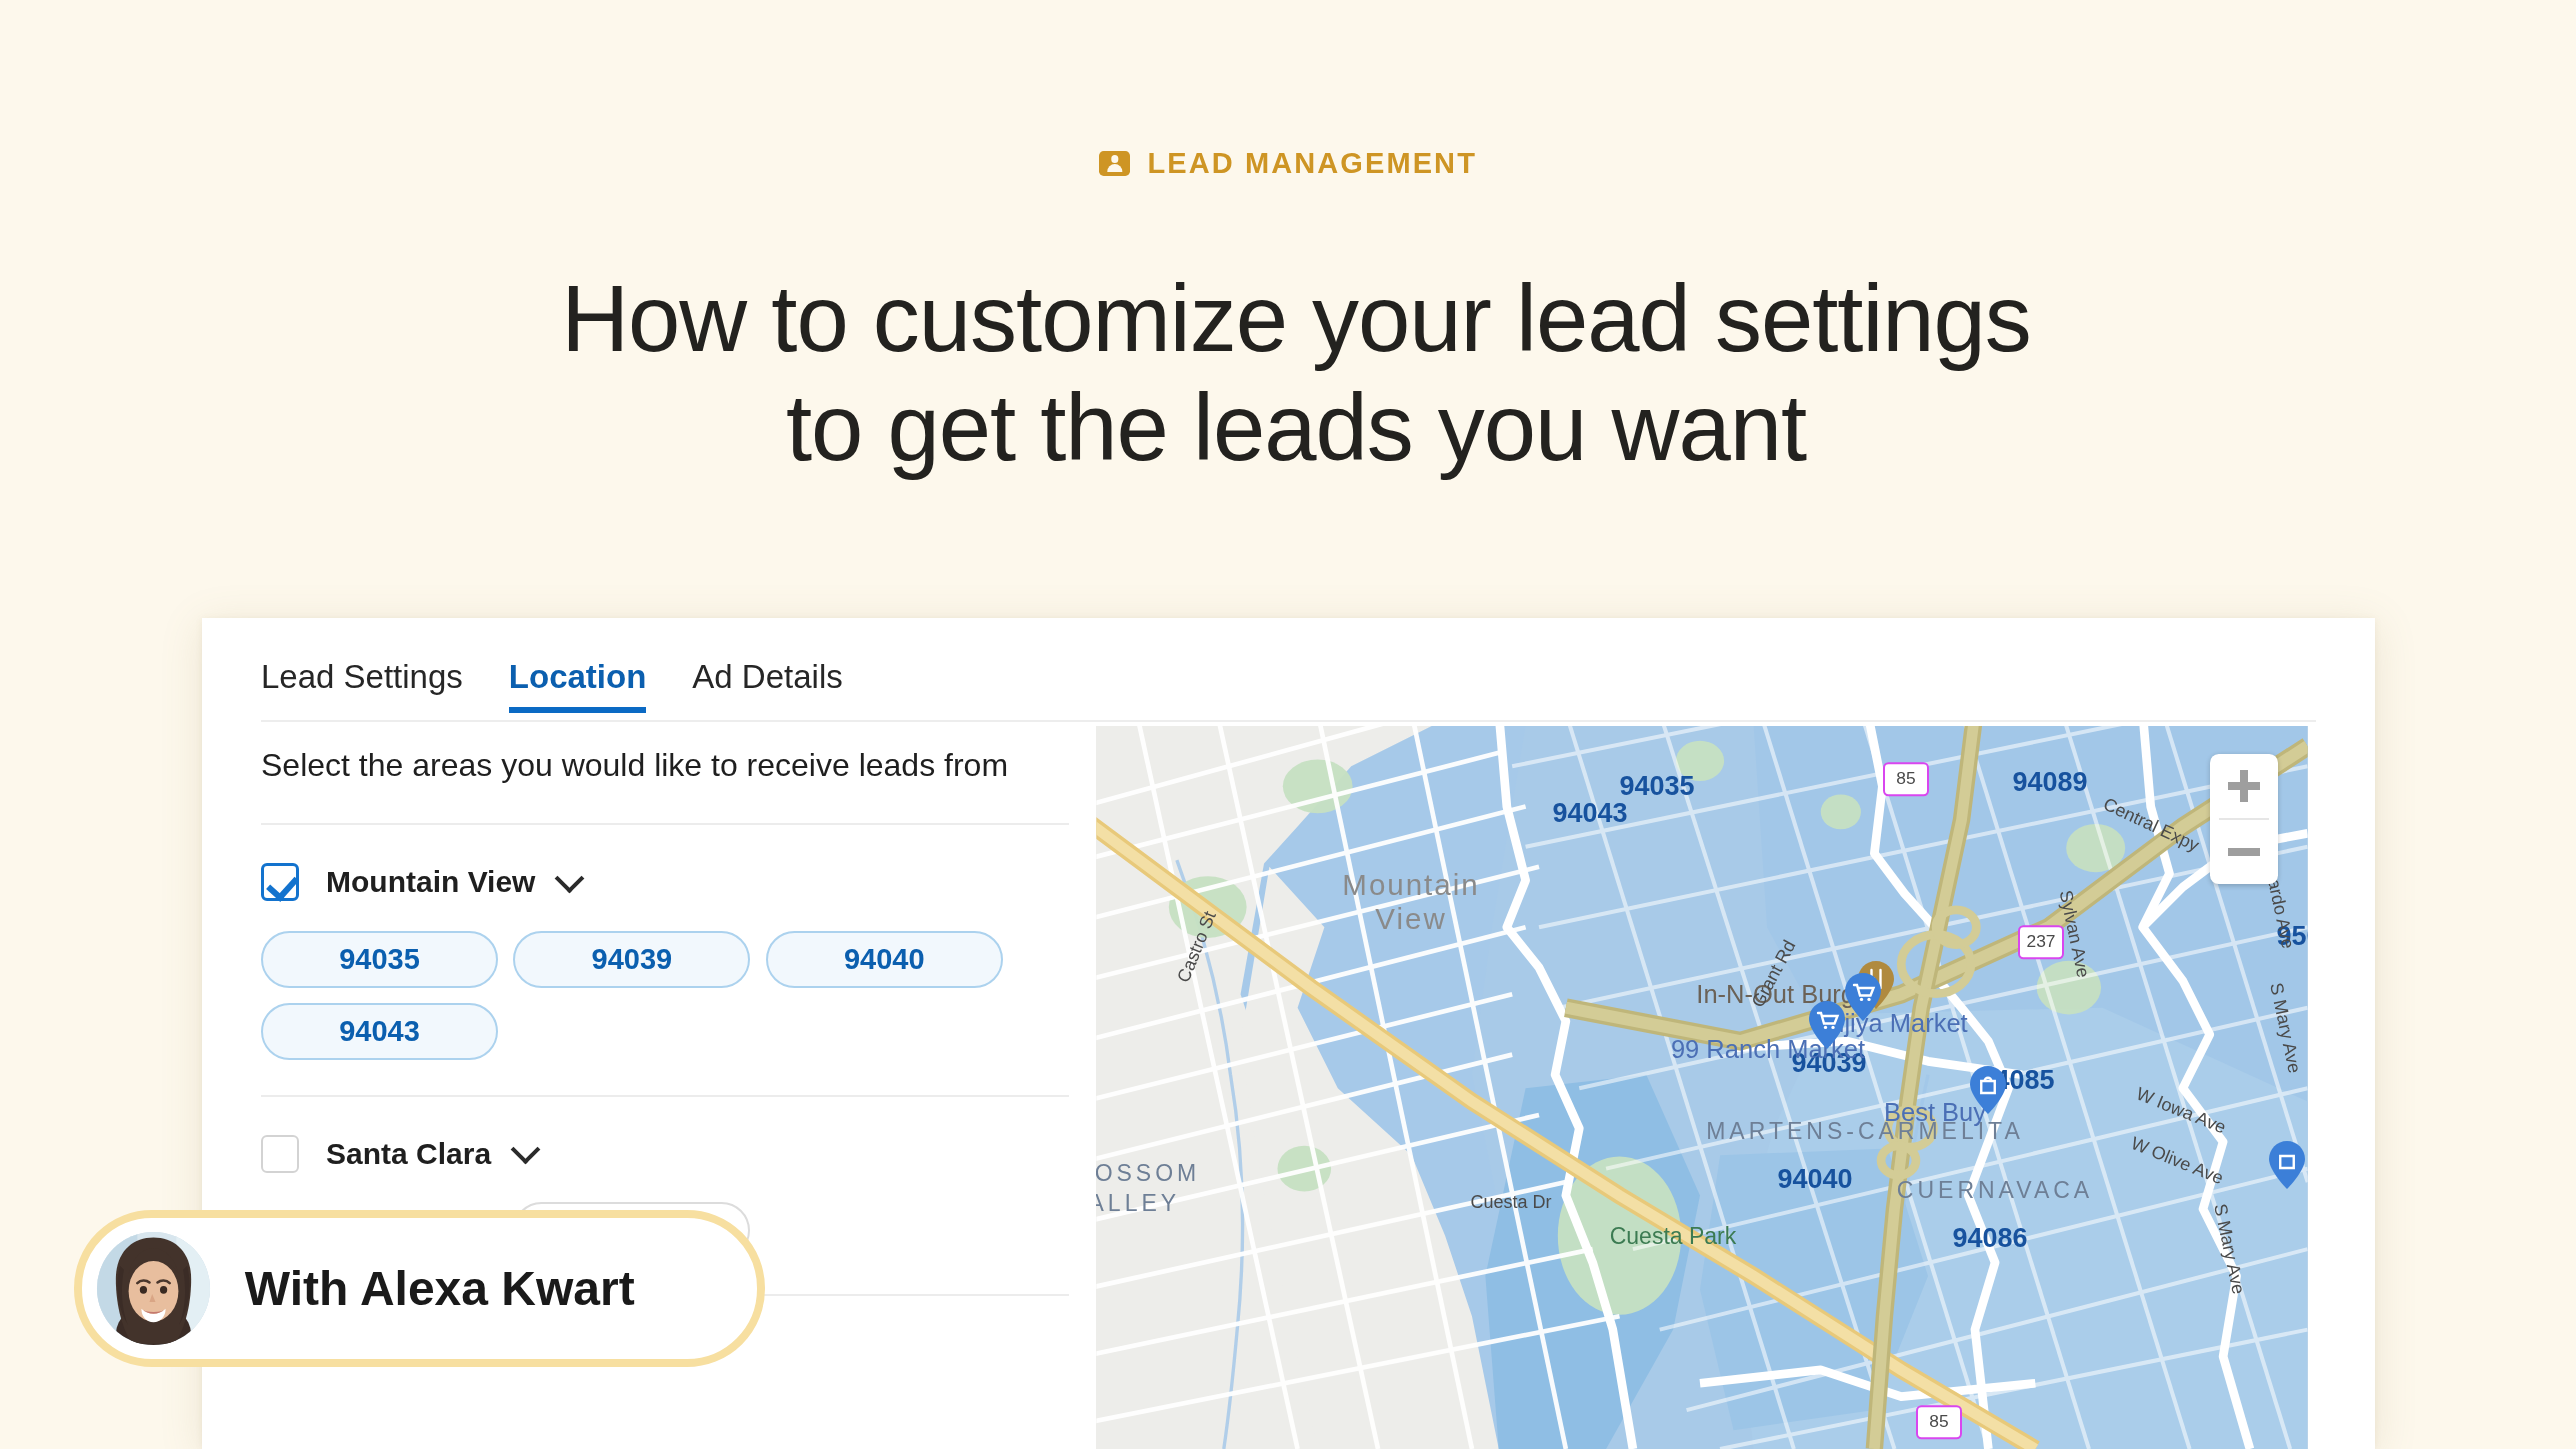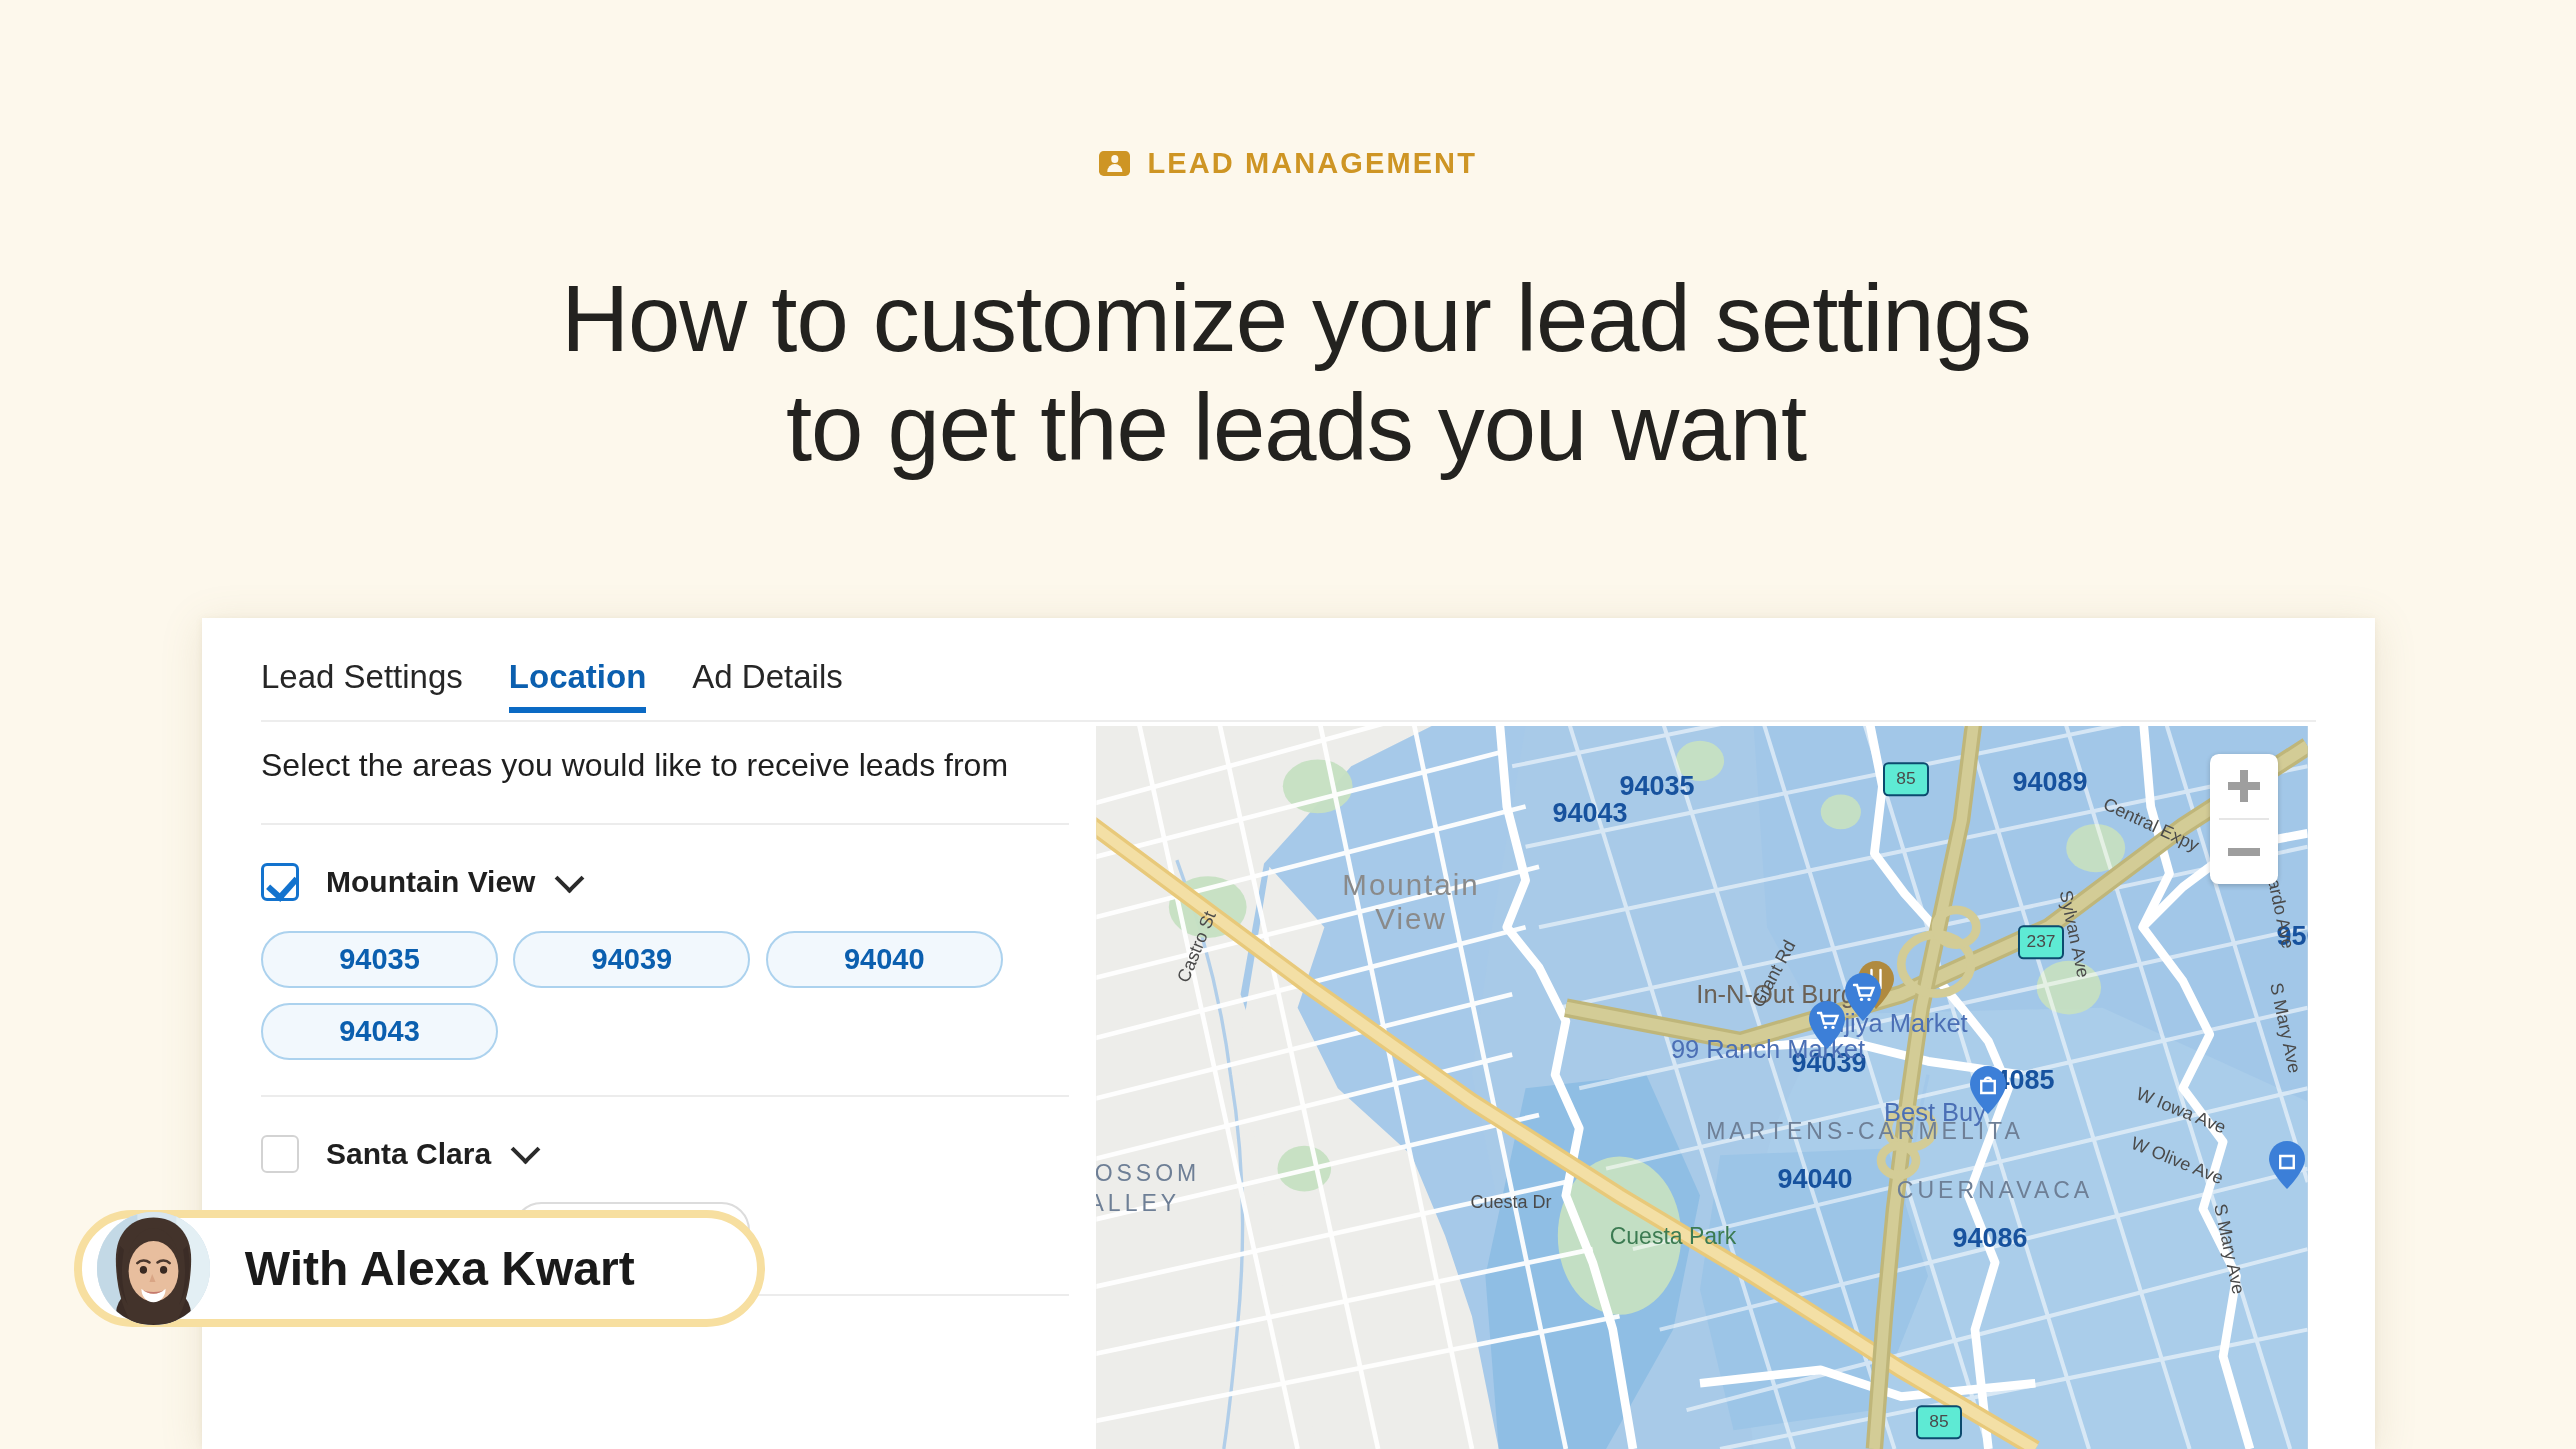--- a/index.html
+++ b/index.html
@@ -108,21 +108,21 @@
   }
   .zip{color:#17529E;font-size:27px;}
   .poi{color:#4B6FB5;font-size:25.5px;font-weight:normal;}
   .nbhd{color:#6E7F96;font-size:23px;letter-spacing:4px;font-weight:normal;}
   .street{color:#4A4A4A;font-size:18px;font-weight:normal;}
   .citylbl{color:#8A8A8A;font-size:29.5px;letter-spacing:2px;font-weight:normal;text-align:center;}
   .parklbl{color:#3C7B52;font-size:23px;font-weight:normal;}
 
   .shield{
     position:absolute;transform:translate(-50%,-50%);
-    width:42px;height:29.5px;border-radius:5.4px;background:#5eead4;border:2px solid #0c4a6e;
+    width:42px;height:29.5px;border-radius:5.4px;background:#ffffff;border:2px solid #d946ef;
     display:flex;align-items:center;justify-content:center;
     font-size:17.4px;color:#4A4A4A;font-weight:normal;
   }
   .marker{
     position:absolute;transform:translate(-50%,-100%);
     width:36px;height:48px;pointer-events:none;
   }
 
   .zoomctl{
     position:absolute;left:1114px;top:27.5px;width:68px;height:130px;
@@ -132,21 +132,21 @@
   .zoomctl .zbtn{
     height:64px;display:flex;align-items:center;justify-content:center;cursor:pointer;position:relative;
   }
   .zplus::before{content:"";position:absolute;width:32px;height:8px;background:#9E9E9E;}
   .zplus::after{content:"";position:absolute;width:8px;height:32px;background:#9E9E9E;}
   .zminus::before{content:"";position:absolute;width:32px;height:8px;background:#9E9E9E;}
   .zdiv{height:2px;background:#E6E6E6;margin:0 8.7px;}
 
   
   .presenter{
-    position:absolute;left:74px;top:1210px;width:691px;height:117px;
+    position:absolute;left:74px;top:1210px;width:691px;height:157px;
     background:#FFFFFF;border:8px solid #F7DFA0;border-radius:78px;
     display:flex;align-items:center;box-sizing:border-box;
     z-index:30;
   }
   .avatar{
     width:113px;height:113px;border-radius:50%;margin-left:14.8px;flex:0 0 auto;
     overflow:hidden;position:relative;background:#CFE0EA;
   }
   .presenter-name{
     font-size:48px;font-weight:bold;color:#1A1A1A;margin-left:35px;white-space:nowrap;

